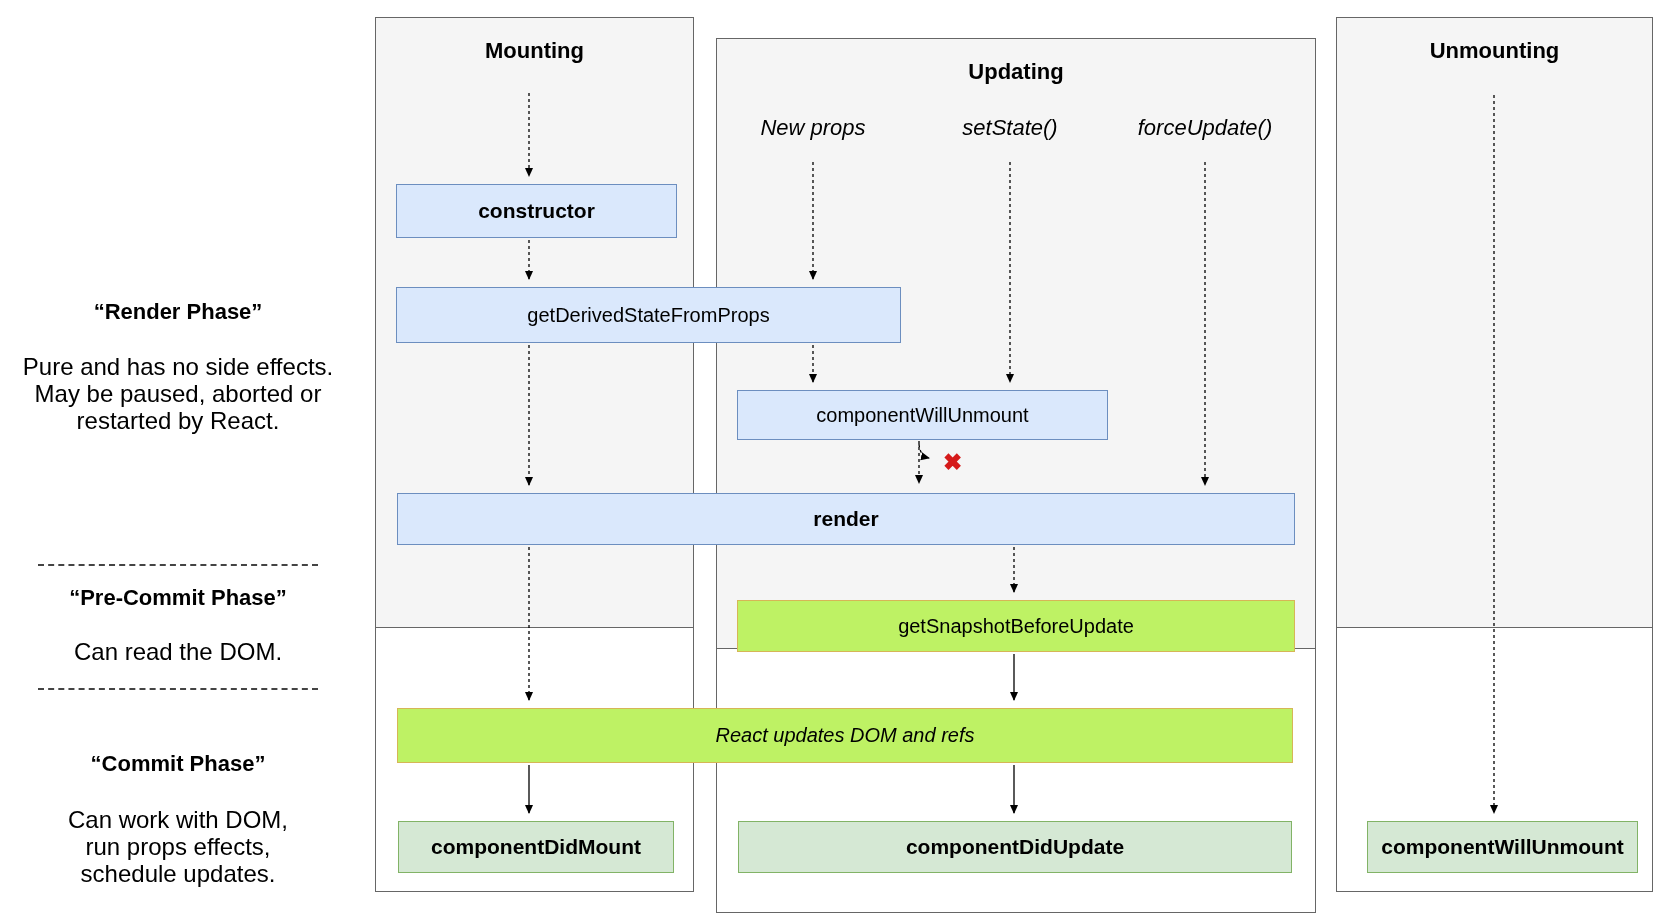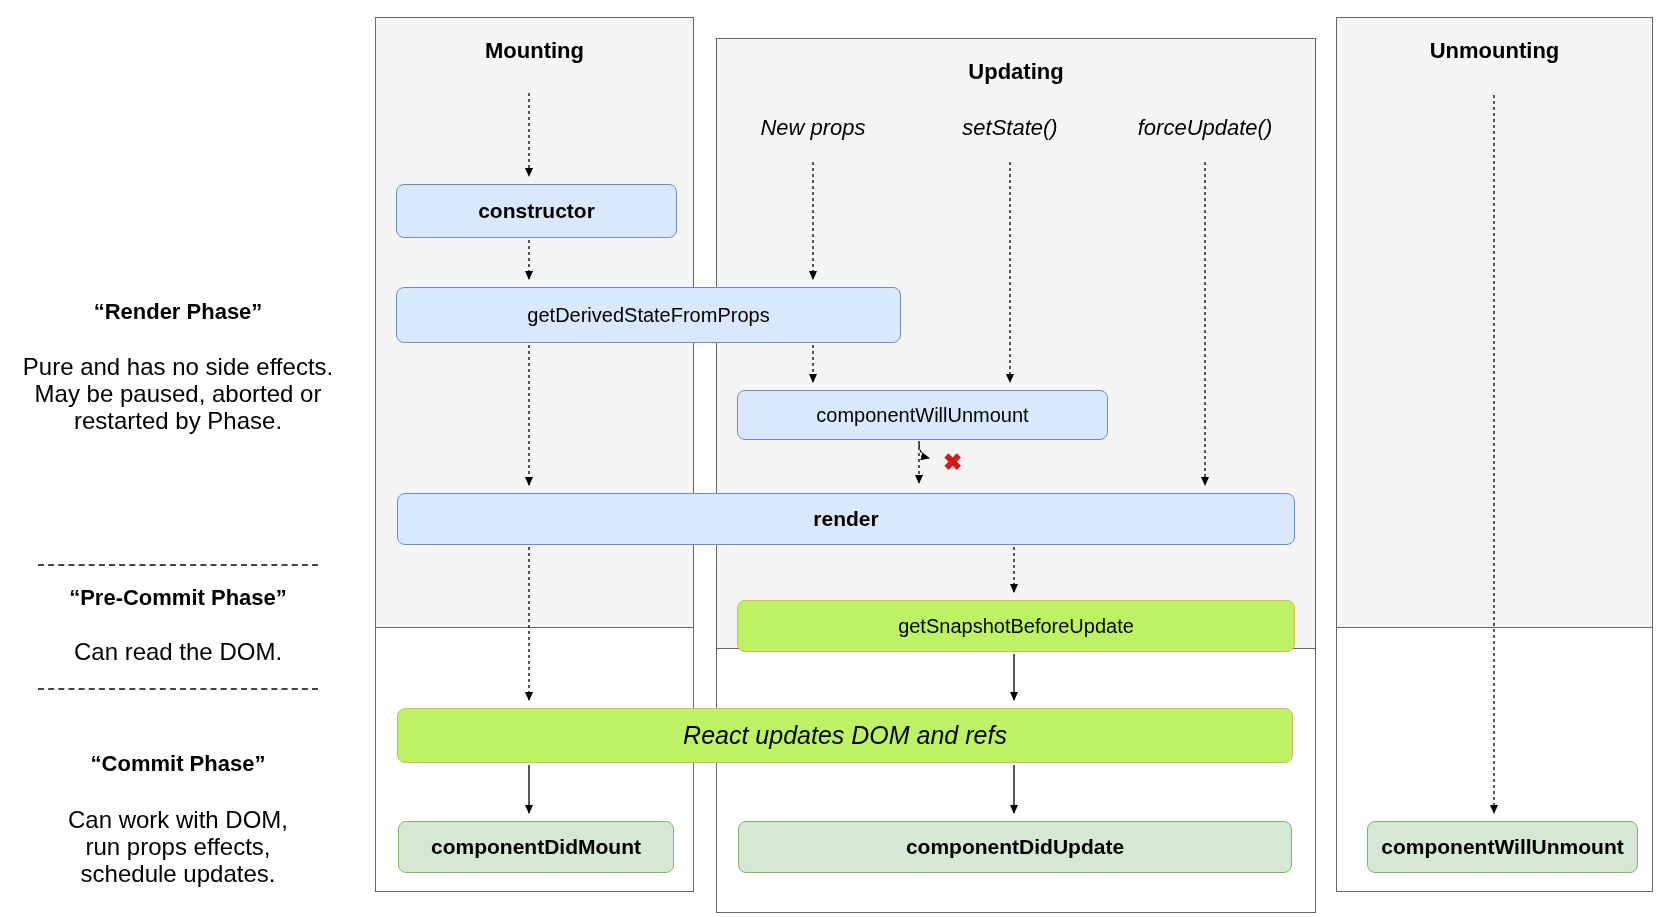--- a/index.html
+++ b/index.html
@@ -9,27 +9,27 @@
   }
   
   .col{position:absolute;top:17px;height:875px;background:#ffffff;border:1.5px solid #666;box-sizing:border-box;z-index:1;}
   .col .shade{position:absolute;left:0;right:0;top:0;height:610px;background:#f5f5f5;border-bottom:1.5px solid #666;box-sizing:border-box;}
   .col-title{position:absolute;left:0;right:0;top:20px;text-align:center;font-size:22px;font-weight:700;}
   
   .trigger{position:absolute;z-index:3;font-size:22px;font-style:italic;text-align:center;}
   
   .box{
     position:absolute;z-index:3;display:flex;align-items:center;justify-content:center;
-    border-radius:8px;font-size:20px;box-sizing:border-box;text-align:right;
+    border-radius:0;font-size:20px;box-sizing:border-box;text-align:right;
   }
   .box.blue  {background:#dae8fc;border:1.5px solid #6c8ebf;}
   .box.yellow{background:#bef264;border:1.5px solid #d6b656;}
   .box.green {background:#d5e8d4;border:1.5px solid #82b366;}
   .box.bold{font-weight:700;font-size:21px;}
-  .box.italic{font-style:italic;font-size:25px;}
+  .box.italic{font-style:italic;font-size:20px;}
   
   .phase-title{position:absolute;left:10px;width:336px;text-align:center;font-size:22px;font-weight:700;z-index:3;}
   .phase-body{position:absolute;left:10px;width:336px;text-align:center;font-size:24px;line-height:27px;z-index:3;}
   .divider{position:absolute;left:38px;width:280px;border-top:2px dashed #444;z-index:3;}
   
   svg.wires{position:absolute;left:0;top:0;z-index:2;pointer-events:none;}
   .wire{stroke:#000;stroke-width:1.3;fill:none;}
   .dashed{stroke-dasharray:3,3;}
   
   .cancel-x{position:absolute;z-index:3;color:#d51a1a;font-size:23px;font-weight:700;line-height:23px;}
@@ -53,21 +53,21 @@
   </div>
 
   <div class="trigger" style="left:733px;top:115px;width:160px;">New props</div>
   <div class="trigger" style="left:930px;top:115px;width:160px;">setState()</div>
   <div class="trigger" style="left:1120px;top:115px;width:170px;">forceUpdate()</div>
 
   <div class="phase-title" style="top:299px;">“Render Phase”</div>
   <div class="phase-body" style="top:353px;">
     <div>Pure and has no side effects.</div>
     <div>May be paused, aborted or</div>
-    <div>restarted by Phase.</div>
+    <div>restarted by React.</div>
   </div>
 
   <div class="divider" style="top:564px;"></div>
   <div class="phase-title" style="top:585px;">“Pre-Commit Phase”</div>
   <div class="phase-body" style="top:638px;">
     <div>Can read the DOM.</div>
   </div>
   <div class="divider" style="top:688px;"></div>
 
   <div class="phase-title" style="top:751px;">“Commit Phase”</div>

